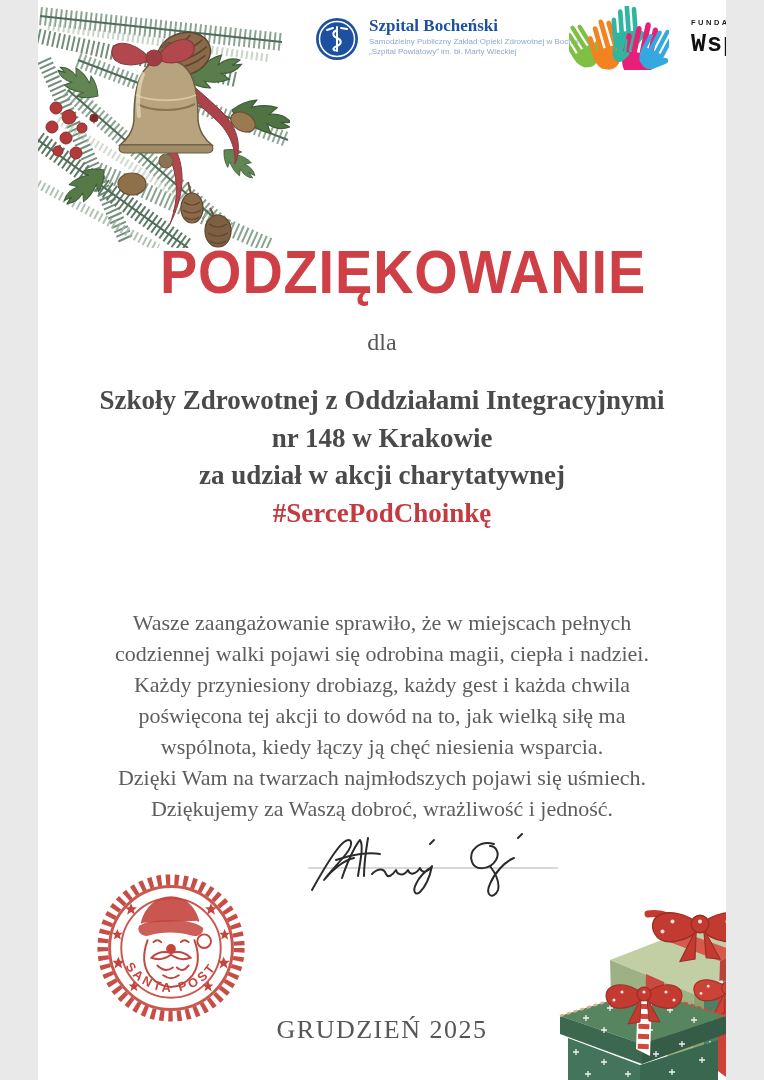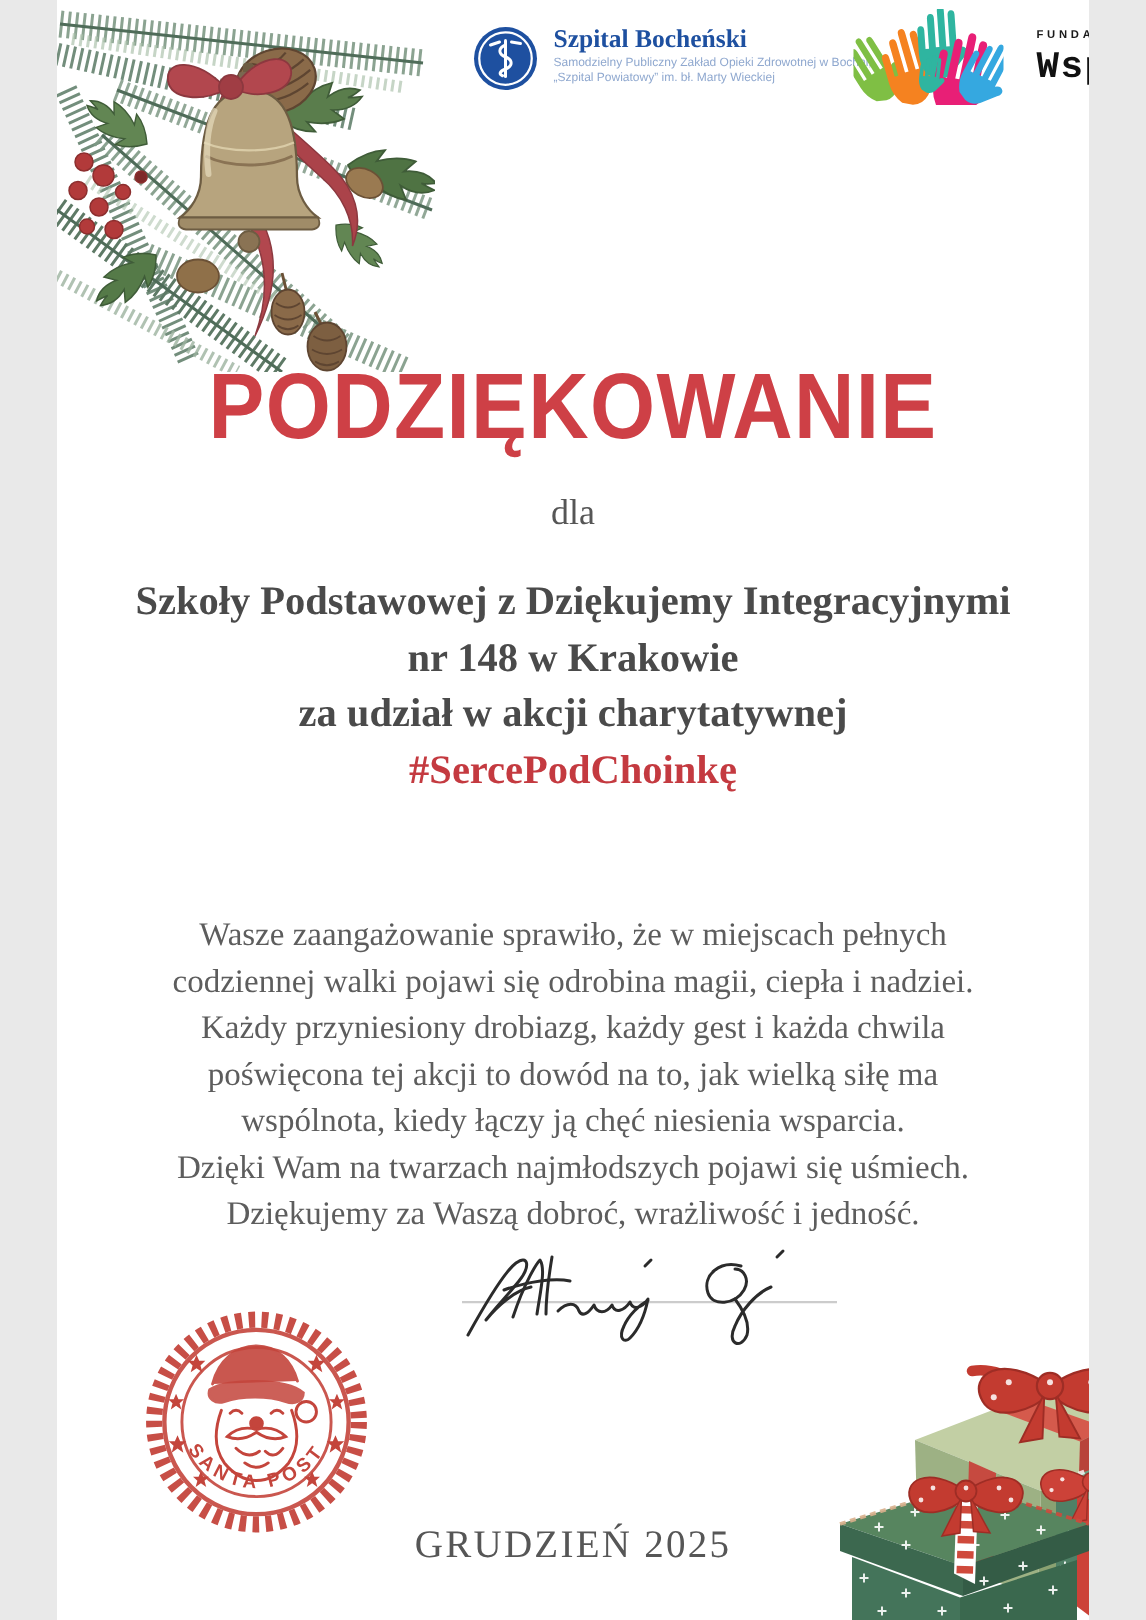--- a/index.html
+++ b/index.html
@@ -13,21 +13,21 @@
 
   
   .logo-hospital{left:276px; top:16px; display:flex; align-items:flex-start; gap:9px;}
   .hosp-name{font-family:"Liberation Serif",serif; font-weight:bold; font-size:17px; color:#1e50a0; line-height:19px;}
   .hosp-sub{font-family:"Liberation Sans",sans-serif; font-size:8px; color:#8fa8cf; line-height:10px; margin-top:2px;}
   .logo-foundation{left:531px; top:6px; display:flex; align-items:center; gap:22px;}
   .fund-kicker{font-family:"Liberation Sans",sans-serif; font-size:7.5px; font-weight:bold; letter-spacing:2.5px; color:#1a1a1a;}
   .fund-name{font-family:"Liberation Mono",monospace; font-size:25px; font-weight:bold; color:#111; margin-top:3px; letter-spacing:1px;}
 
   
-  .title{top:236px; font-family:"Liberation Sans",sans-serif; font-weight:bold; font-size:62px; color:#ce4046;}
+  .title{top:236px; font-family:"Liberation Sans",sans-serif; font-weight:bold; font-size:62px; color:#ce4046;padding-left:21px;}
   .title span{display:inline-block; transform:scaleX(.9); transform-origin:center; letter-spacing:1px; white-space:nowrap;}
 
   .dla{top:329px; font-size:24px; color:#565656;}
 
   .recipient{top:382px; font-weight:bold; font-size:27px; line-height:37.5px; color:#4a4a4a;}
   .hashtag{color:#c43a40;}
 
   .message{top:607px; font-size:22px; line-height:31px; color:#5d5d5d;}
 
   .signature{left:240px; top:812px; width:300px; height:100px;}
@@ -160,21 +160,21 @@
     </div>
   </div>
 
   <div class="abs centered title">
     <span>PODZIĘKOWANIE</span>
   </div>
 
   <div class="abs centered dla">dla</div>
 
   <div class="abs centered recipient">
-    <div>Szkoły Podstawowej z Dziękujemy Integracyjnymi</div>
+    <div>Szkoły Zdrowotnej z Oddziałami Integracyjnymi</div>
     <div>nr 148 w Krakowie</div>
     <div>za udział w akcji charytatywnej</div>
     <div class="hashtag">#SercePodChoinkę</div>
   </div>
 
   <div class="abs centered message">
     <div>Wasze zaangażowanie sprawiło, że w miejscach pełnych</div>
     <div>codziennej walki pojawi się odrobina magii, ciepła i nadziei.</div>
     <div>Każdy przyniesiony drobiazg, każdy gest i każda chwila</div>
     <div>poświęcona tej akcji to dowód na to, jak wielką siłę ma</div>

